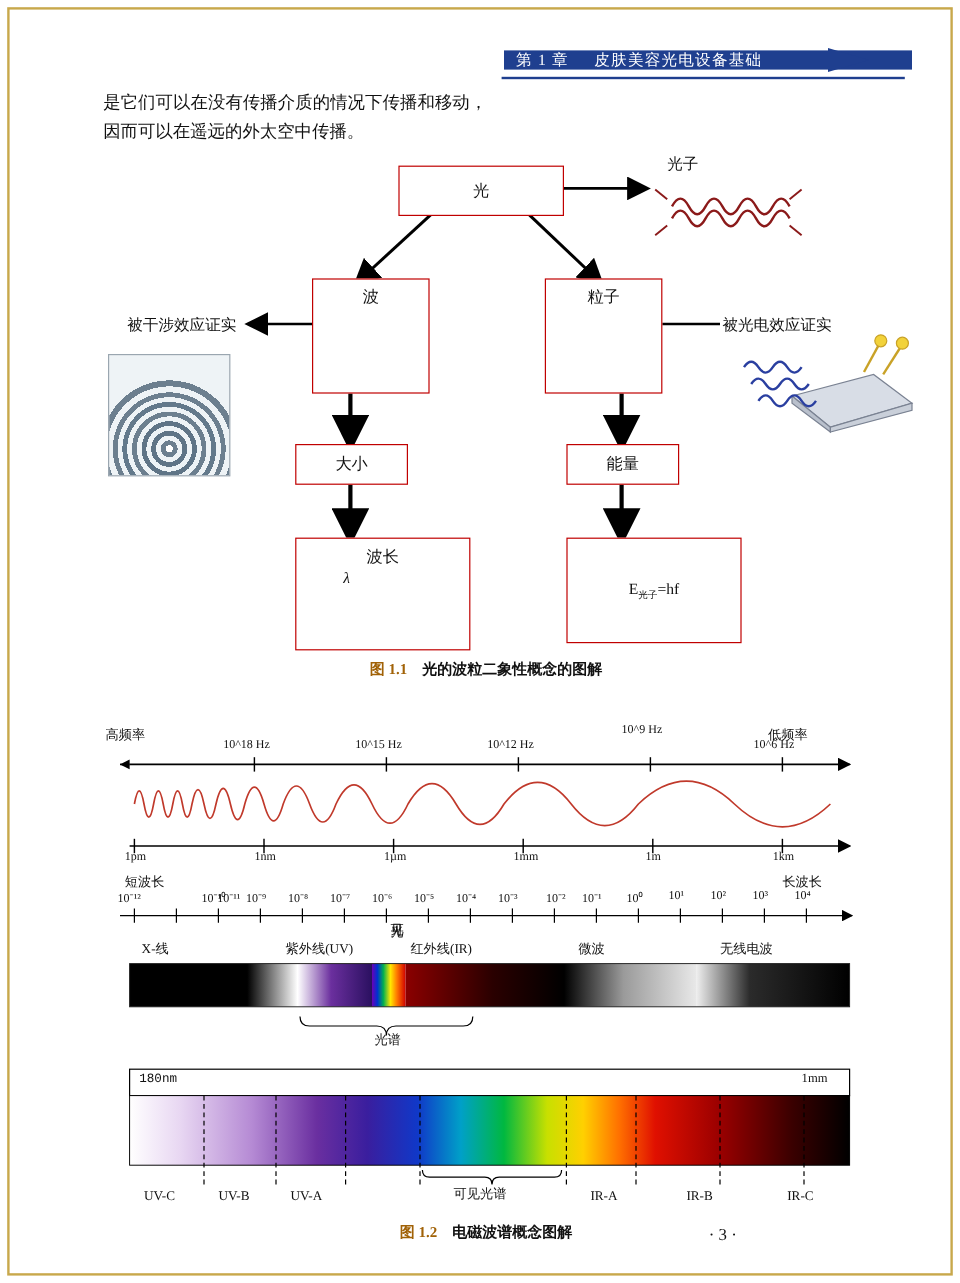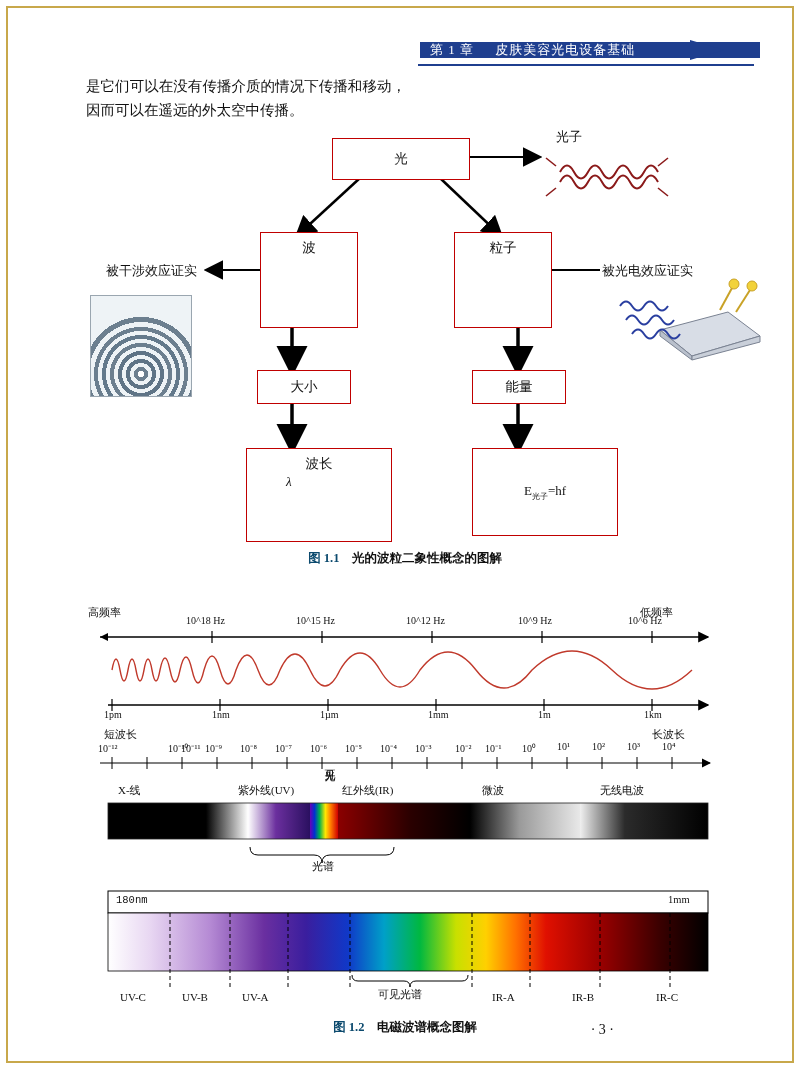--- a/index.html
+++ b/index.html
@@ -57,21 +57,21 @@
     position:absolute;border:1.5px solid #c00000;background:#fff;
     display:flex;align-items:center;justify-content:center;
     font-size:13.5px;color:#111;
   }
   .lbl{
     position:absolute;font-size:13px;color:#111;white-space:nowrap;
   }
   .fig-cap{
     position:absolute;text-align:center;width:100%;font-size:12.5px;font-weight:bold;color:#111;
   }
-  .fig-cap .num{color:#0c4a6e;}
+  .fig-cap .num{color:#a16207;}
   svg.overlay{position:absolute;left:0;top:0;overflow:visible;}
   
   .fig2{
     position:absolute;left:60px;top:595px;width:690px;height:420px;
   }
   .tick-lbl{position:absolute;font-size:10px;color:#111;white-space:nowrap;}
   .band-lbl{position:absolute;font-size:11px;color:#111;white-space:nowrap;}
   .page-num-inner{position:absolute;right:62px;top:1022px;font-size:14px;color:#111;}
   sub{font-size:8px;}
 </style>
@@ -198,21 +198,21 @@
     <div class="box" style="left:200px;top:102px;width:96px;height:88px;align-items:flex-start;padding-top:6px;">
       <span>波</span>
     </div>
     <div class="box" style="left:394px;top:102px;width:96px;height:88px;align-items:flex-start;padding-top:6px;">
       <span>粒子</span>
     </div>
 
     <div class="lbl" style="left:46px;top:132px;">被干涉效应证实</div>
     <div class="lbl" style="left:542px;top:132px;">被光电效应证实</div>
 
-    <div class="box" style="left:197px;top:240px;width:92px;height:32px;">
+    <div class="box" style="left:186px;top:240px;width:92px;height:32px;">
       <span>大小</span>
     </div>
     <div class="box" style="left:412px;top:240px;width:92px;height:32px;">
       <span>能量</span>
     </div>
 
     <div class="box" style="left:186px;top:318px;width:144px;height:86px;align-items:flex-start;padding-top:6px;">
       <span>波长</span>
     </div>
     <div class="lbl" style="left:226px;top:344px;font-style:italic;">λ</div>
@@ -357,21 +357,21 @@
 
       <path d="M292,380 q0,6 6,6 l46,0 q6,0 6,6 q0,-6 6,-6 l46,0 q6,0 6,-6" stroke="#000" stroke-width="1" fill="none"></path>
     </svg>
 
     <div class="tick-lbl" style="left:28px;top:10px;font-size:11px;">高频率</div>
     <div class="tick-lbl" style="left:580px;top:10px;font-size:11px;">低频率</div>
 
     <div class="tick-lbl" style="left:126px;top:20px;">10^18 Hz</div>
     <div class="tick-lbl" style="left:236px;top:20px;">10^15 Hz</div>
     <div class="tick-lbl" style="left:346px;top:20px;">10^12 Hz</div>
-    <div class="tick-lbl" style="left:458px;top:20px;">10^9 Hz</div>
+    <div class="tick-lbl" style="left:458px;top:8px;">10^9 Hz</div>
     <div class="tick-lbl" style="left:568px;top:20px;">10^6 Hz</div>
 
     <div class="tick-lbl" style="left:44px;top:114px;">1pm</div>
     <div class="tick-lbl" style="left:152px;top:114px;">1nm</div>
     <div class="tick-lbl" style="left:260px;top:114px;">1µm</div>
     <div class="tick-lbl" style="left:368px;top:114px;">1mm</div>
     <div class="tick-lbl" style="left:478px;top:114px;">1m</div>
     <div class="tick-lbl" style="left:584px;top:114px;">1km</div>
 
     <div class="tick-lbl" style="left:44px;top:132px;font-size:11px;">短波长</div>

